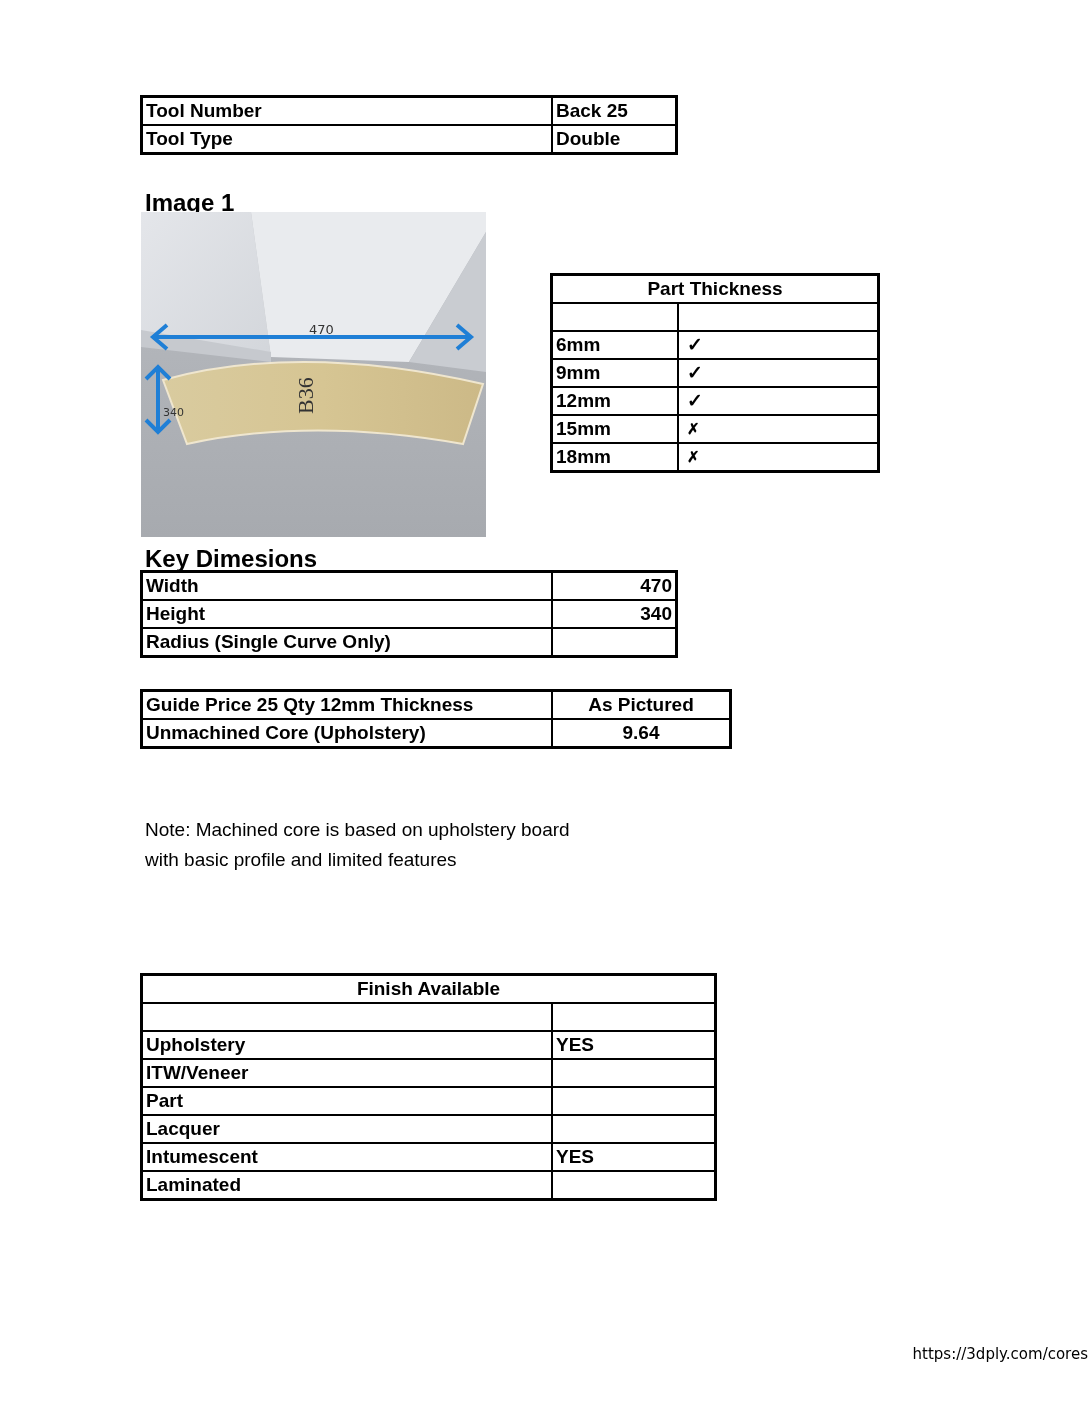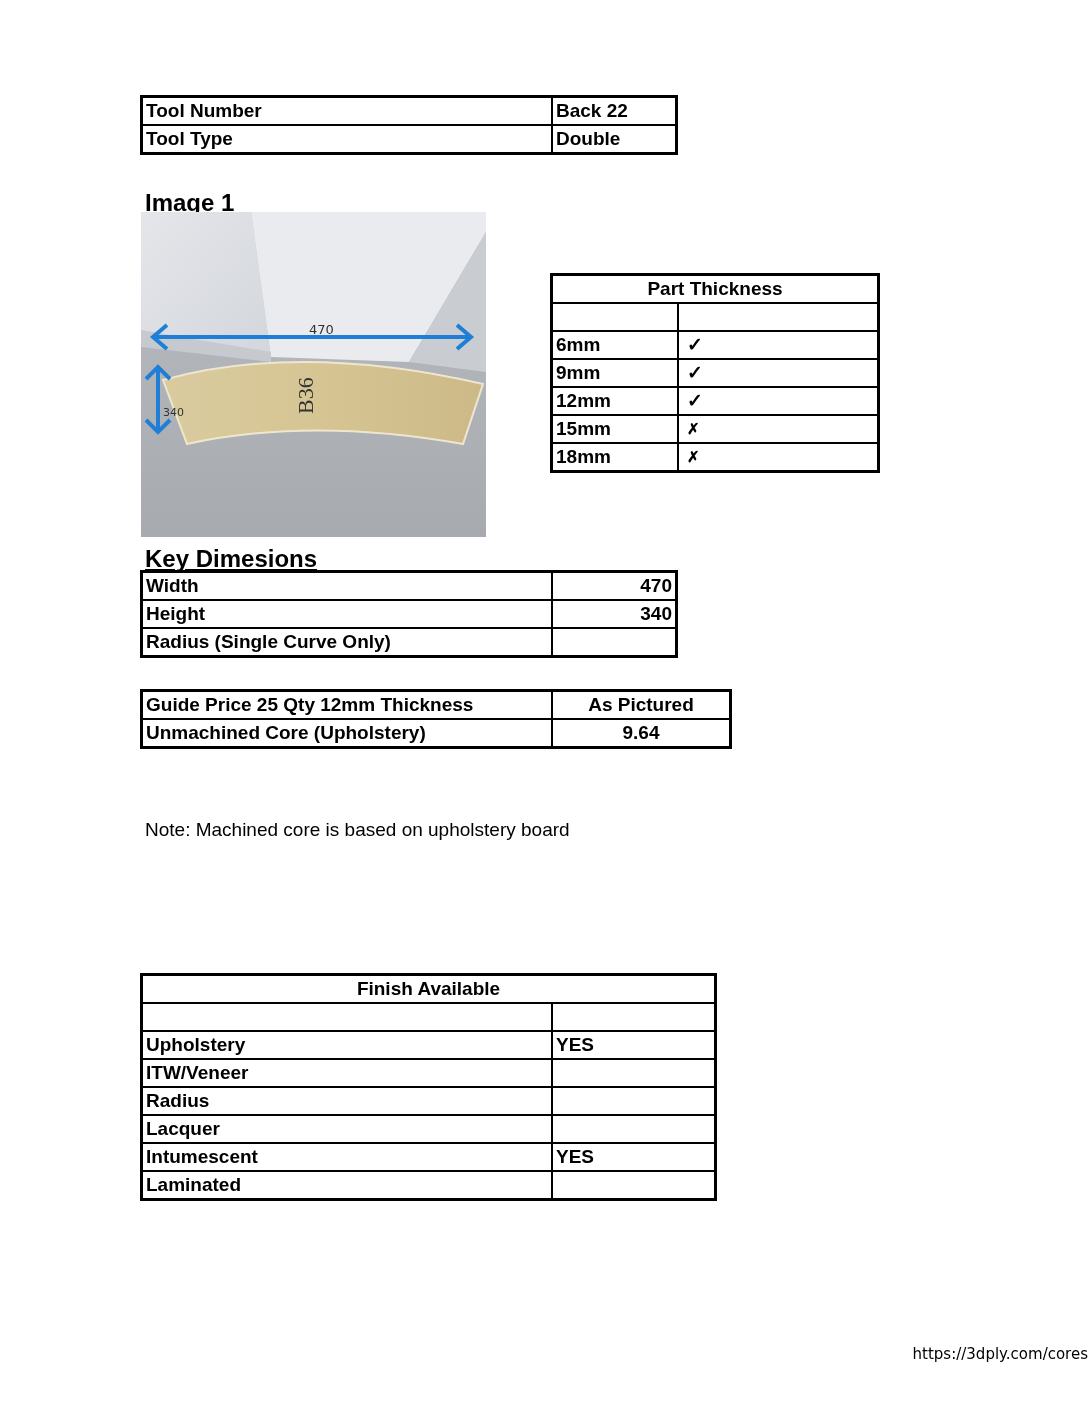--- a/index.html
+++ b/index.html
@@ -15,21 +15,21 @@
             font-family: "DejaVu Sans", sans-serif; font-size: 15px; }
   .note { position: absolute; left: 145px; top: 815px; font-weight: normal; font-size: 19px; line-height: 30px; }
 </style>
 </head>
 <body>
 
 <table class="grid" style="left:140px; top:95px; width:538px;">
   <tbody>
       <tr>
     <td style="width:402px;">Tool Number</td>
-    <td>Back 22</td>
+    <td>Back 25</td>
   </tr>
   <tr>
     <td>Tool Type</td>
     <td>Double</td>
   </tr>
 </tbody>
   </table>
 
 <div class="label" style="left:145px; top:189px;">Image 1</div>
 <div class="photo">
@@ -92,21 +92,21 @@
     <td>15mm</td>
     <td style="padding-left:8px; font-size:15px;">✗</td>
   </tr>
   <tr>
     <td>18mm</td>
     <td style="padding-left:8px; font-size:15px;">✗</td>
   </tr>
 </tbody>
   </table>
 
-<div class="label" style="left:145px; top:545px;text-decoration:underline;">Key Dimesions</div>
+<div class="label" style="left:145px; top:545px;">Key Dimesions</div>
 <table class="grid" style="left:140px; top:570px; width:538px;">
   <tbody>
       <tr>
     <td style="width:402px;">Width</td>
     <td class="right">470</td>
   </tr>
   <tr>
     <td>Height</td>
     <td class="right">340</td>
   </tr>
@@ -125,41 +125,42 @@
   </tr>
   <tr>
     <td>Unmachined Core (Upholstery)</td>
     <td class="center">9.64</td>
   </tr>
 </tbody>
   </table>
 
 <div class="note">
   <div>Note: Machined core is based on upholstery board</div>
+  <div>with basic profile and limited features</div>
 </div>
 
 <table class="grid" style="left:140px; top:973px; width:577px;">
   <tbody>
       <tr>
     <td colspan="2" class="center">Finish Available</td>
   </tr>
   <tr>
     <td style="width:402px;"></td>
         <td></td>
   </tr>
   <tr>
     <td>Upholstery</td>
     <td>YES</td>
   </tr>
   <tr>
     <td>ITW/Veneer</td>
     <td></td>
   </tr>
   <tr>
-    <td>Radius</td>
+    <td>Part</td>
     <td></td>
   </tr>
   <tr>
     <td>Lacquer</td>
     <td></td>
   </tr>
   <tr>
     <td>Intumescent</td>
     <td>YES</td>
   </tr>

